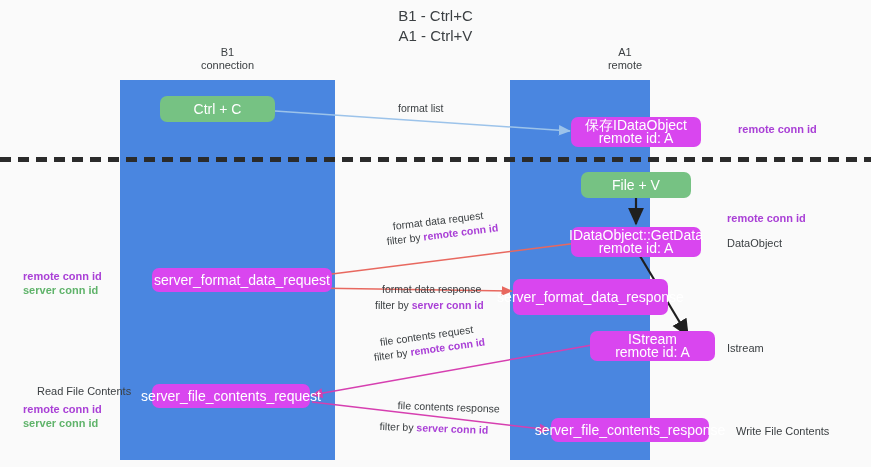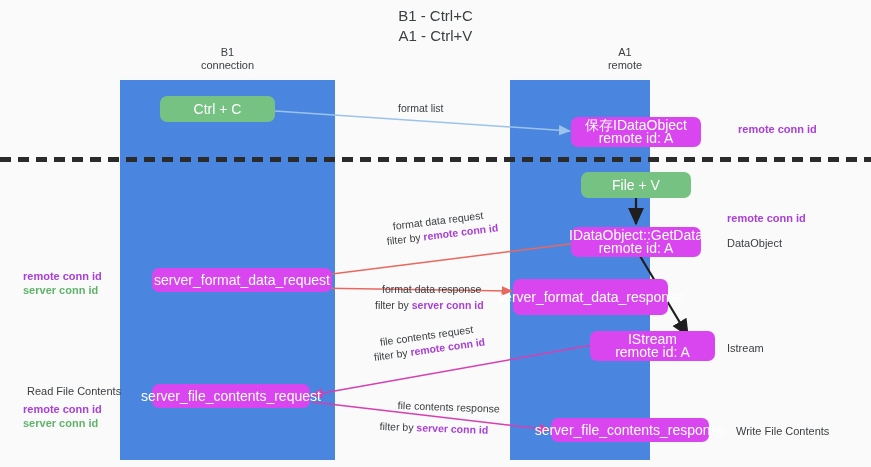--- a/index.html
+++ b/index.html
@@ -196,17 +196,17 @@
 
   <div class="side-label lbl-dark" style="left:727px; top:236px;">DataObject</div>
 
   <div class="side-label lbl-dark" style="left:727px; top:341px;">Istream</div>
 
   <div class="side-label lbl-dark" style="left:736px; top:424px;">Write File Contents</div>
 
   <div class="side-label lbl-purple" style="left:23px; top:269px;">remote conn id</div>
   <div class="side-label lbl-green" style="left:23px; top:283px;">server conn id</div>
 
-  <div class="side-label lbl-dark" style="left:27px; top:384px;">Read File Contents</div>
+  <div class="side-label lbl-dark" style="left:37px; top:384px;">Read File Contents</div>
   <div class="side-label lbl-purple" style="left:23px; top:402px;">remote conn id</div>
   <div class="side-label lbl-green" style="left:23px; top:416px;">server conn id</div>
 
 </div>
 
 </body></html>

